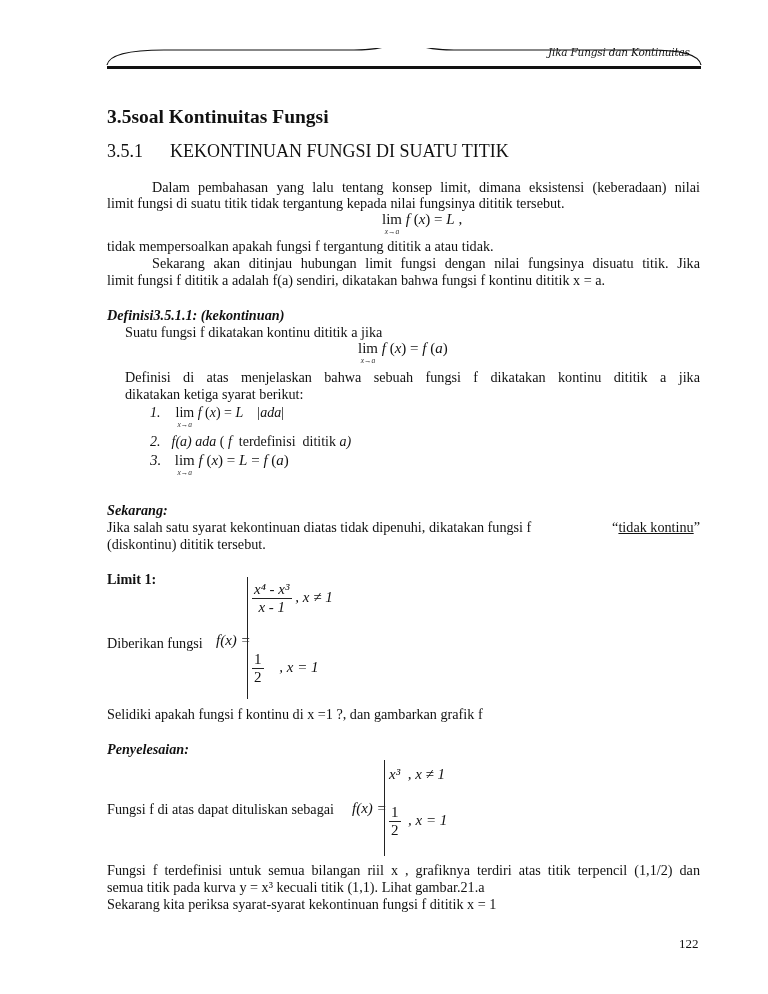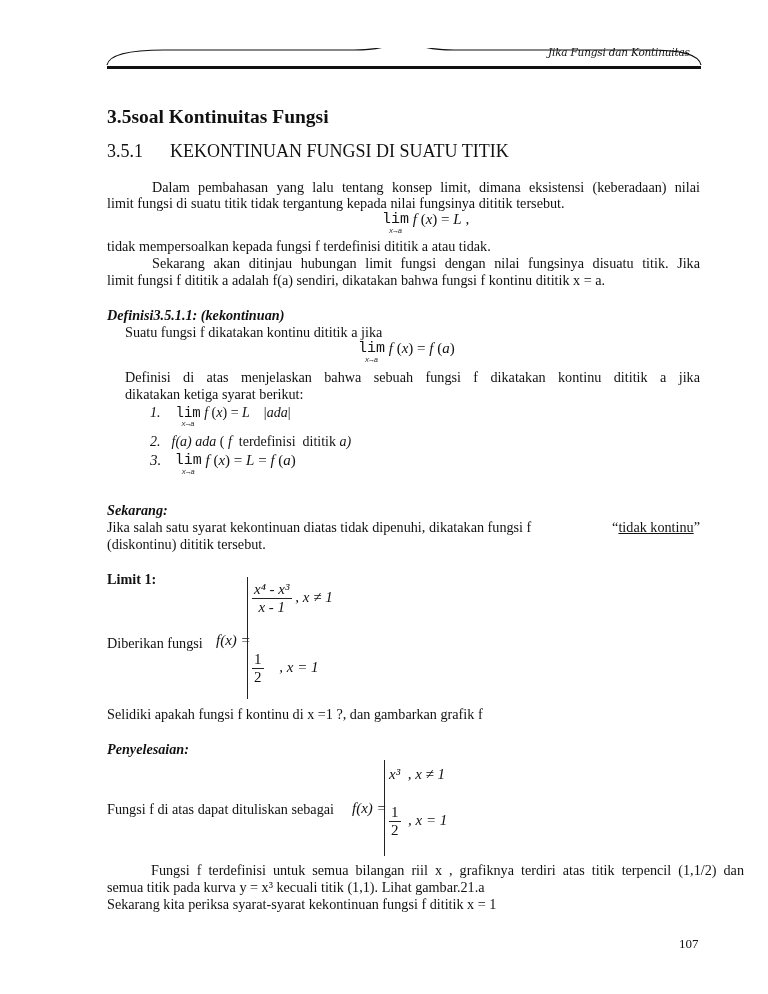--- a/index.html
+++ b/index.html
@@ -9,21 +9,21 @@
                   font-style:italic; font-size:10.5px; letter-spacing:-0.2px; color:#111; }
   .brace { position:absolute; left:104px; top:48px; }
   .line { position:absolute; left:107px; white-space:nowrap; line-height:17px; }
   .just { text-align:justify; text-align-last:justify; width:593px; white-space:normal; }
   .h1 { font-weight:bold; font-size:19.5px; }
   .h2 { font-weight:normal; font-size:18px; }
   .bi { font-weight:bold; font-style:italic; }
   .b { font-weight:bold; }
   i { font-style:italic; }
   .math { position:absolute; font-family:"Liberation Serif", serif; font-size:15px; white-space:nowrap; }
-  .lim { display:inline-block; text-align:center; vertical-align:top; position:relative;font-family:Liberation Mono, monospace; }
+  .lim { display:inline-block; text-align:center; vertical-align:top; position:relative; }
   .lim .sub { display:block; font-size:7.5px; font-style:italic; line-height:7px; color:#333; }
   .piece { position:absolute; font-family:"Liberation Serif", serif; font-size:15px; white-space:nowrap; }
   .piece .bar { position:absolute; border-left:1px solid #222; }
   .frac { display:inline-block; text-align:center; vertical-align:middle; }
   .frac .num { display:block; border-bottom:1px solid #222; padding:0 2px; }
   .frac .den { display:block; }
   .u { text-decoration:underline; }
   .pagenum { position:absolute; left:679px; top:936px; font-size:13px; }
 </style>
 </head>
@@ -41,21 +41,21 @@
   <span style="display:inline-block;width:18px;"></span>
   <span>KEKONTINUAN FUNGSI DI SUATU TITIK</span>
 </div>
 
 <div class="line just" style="top:179px; text-indent:45px; width:593px;">Dalam pembahasan yang lalu tentang konsep limit, dimana eksistensi (keberadaan) nilai</div>
 <div class="line" style="top:195px;">limit fungsi di suatu titik tidak tergantung kepada nilai fungsinya dititik tersebut.</div>
 <div class="math" style="left:382px; top:211px;">
   <span class="lim"><span>lim</span><span class="sub">x→a</span></span>
   <i>f</i> (<i>x</i>) = <i>L</i> ,
 </div>
-<div class="line" style="top:238px;">tidak mempersoalkan kepada fungsi f terdefinisi dititik a atau tidak.</div>
+<div class="line" style="top:238px;">tidak mempersoalkan apakah fungsi f tergantung dititik a atau tidak.</div>
 <div class="line just" style="top:255px; text-indent:45px;">Sekarang akan ditinjau hubungan limit fungsi dengan nilai fungsinya disuatu titik. Jika</div>
 <div class="line" style="top:272px;">limit fungsi f dititik a adalah f(a) sendiri, dikatakan bahwa fungsi f kontinu dititik x = a.</div>
 
 <div class="line bi" style="top:307px;">Definisi3.5.1.1: (kekontinuan)</div>
 <div class="line" style="top:324px; left:125px;">Suatu fungsi f dikatakan kontinu dititik a jika</div>
 <div class="math" style="left:358px; top:340px;">
   <span class="lim"><span>lim</span><span class="sub">x→a</span></span>
   <i>f</i> (<i>x</i>) = <i>f</i> (<i>a</i>)
 </div>
 <div class="line just" style="top:369px; left:125px; width:575px;">Definisi di atas menjelaskan bahwa sebuah fungsi f dikatakan kontinu dititik a jika</div>
@@ -106,17 +106,17 @@
 <div class="line" style="top:801px;">Fungsi f di atas dapat dituliskan sebagai</div>
 <div class="piece" style="left:352px; top:760px; width:100px; height:96px;">
   <span style="position:absolute; left:0; top:40px; font-style:italic;">f(x) =</span>
   <span class="bar" style="left:32px; top:0; height:96px;"></span>
   <span style="position:absolute; left:37px; top:6px;"><i>x³</i>&nbsp;&nbsp;<i>, x ≠ 1</i></span>
   <span style="position:absolute; left:37px; top:44px;">
     <span class="frac"><span class="num">1</span><span class="den">2</span></span>
     &nbsp;<i>, x = 1</i>
   </span>
 </div>
-<div class="line just" style="top:862px;margin-left:44px;">Fungsi f terdefinisi untuk semua bilangan riil x , grafiknya terdiri atas titik terpencil (1,1/2) dan</div>
+<div class="line just" style="top:862px;">Fungsi f terdefinisi untuk semua bilangan riil x , grafiknya terdiri atas titik terpencil (1,1/2) dan</div>
 <div class="line" style="top:879px;">semua titik pada kurva  y = x³ kecuali titik (1,1). Lihat gambar.21.a</div>
 <div class="line" style="top:896px;">Sekarang kita periksa syarat-syarat kekontinuan fungsi f dititik  x = 1</div>
 
-<div class="pagenum">107</div>
+<div class="pagenum">122</div>
 
 </body></html>

